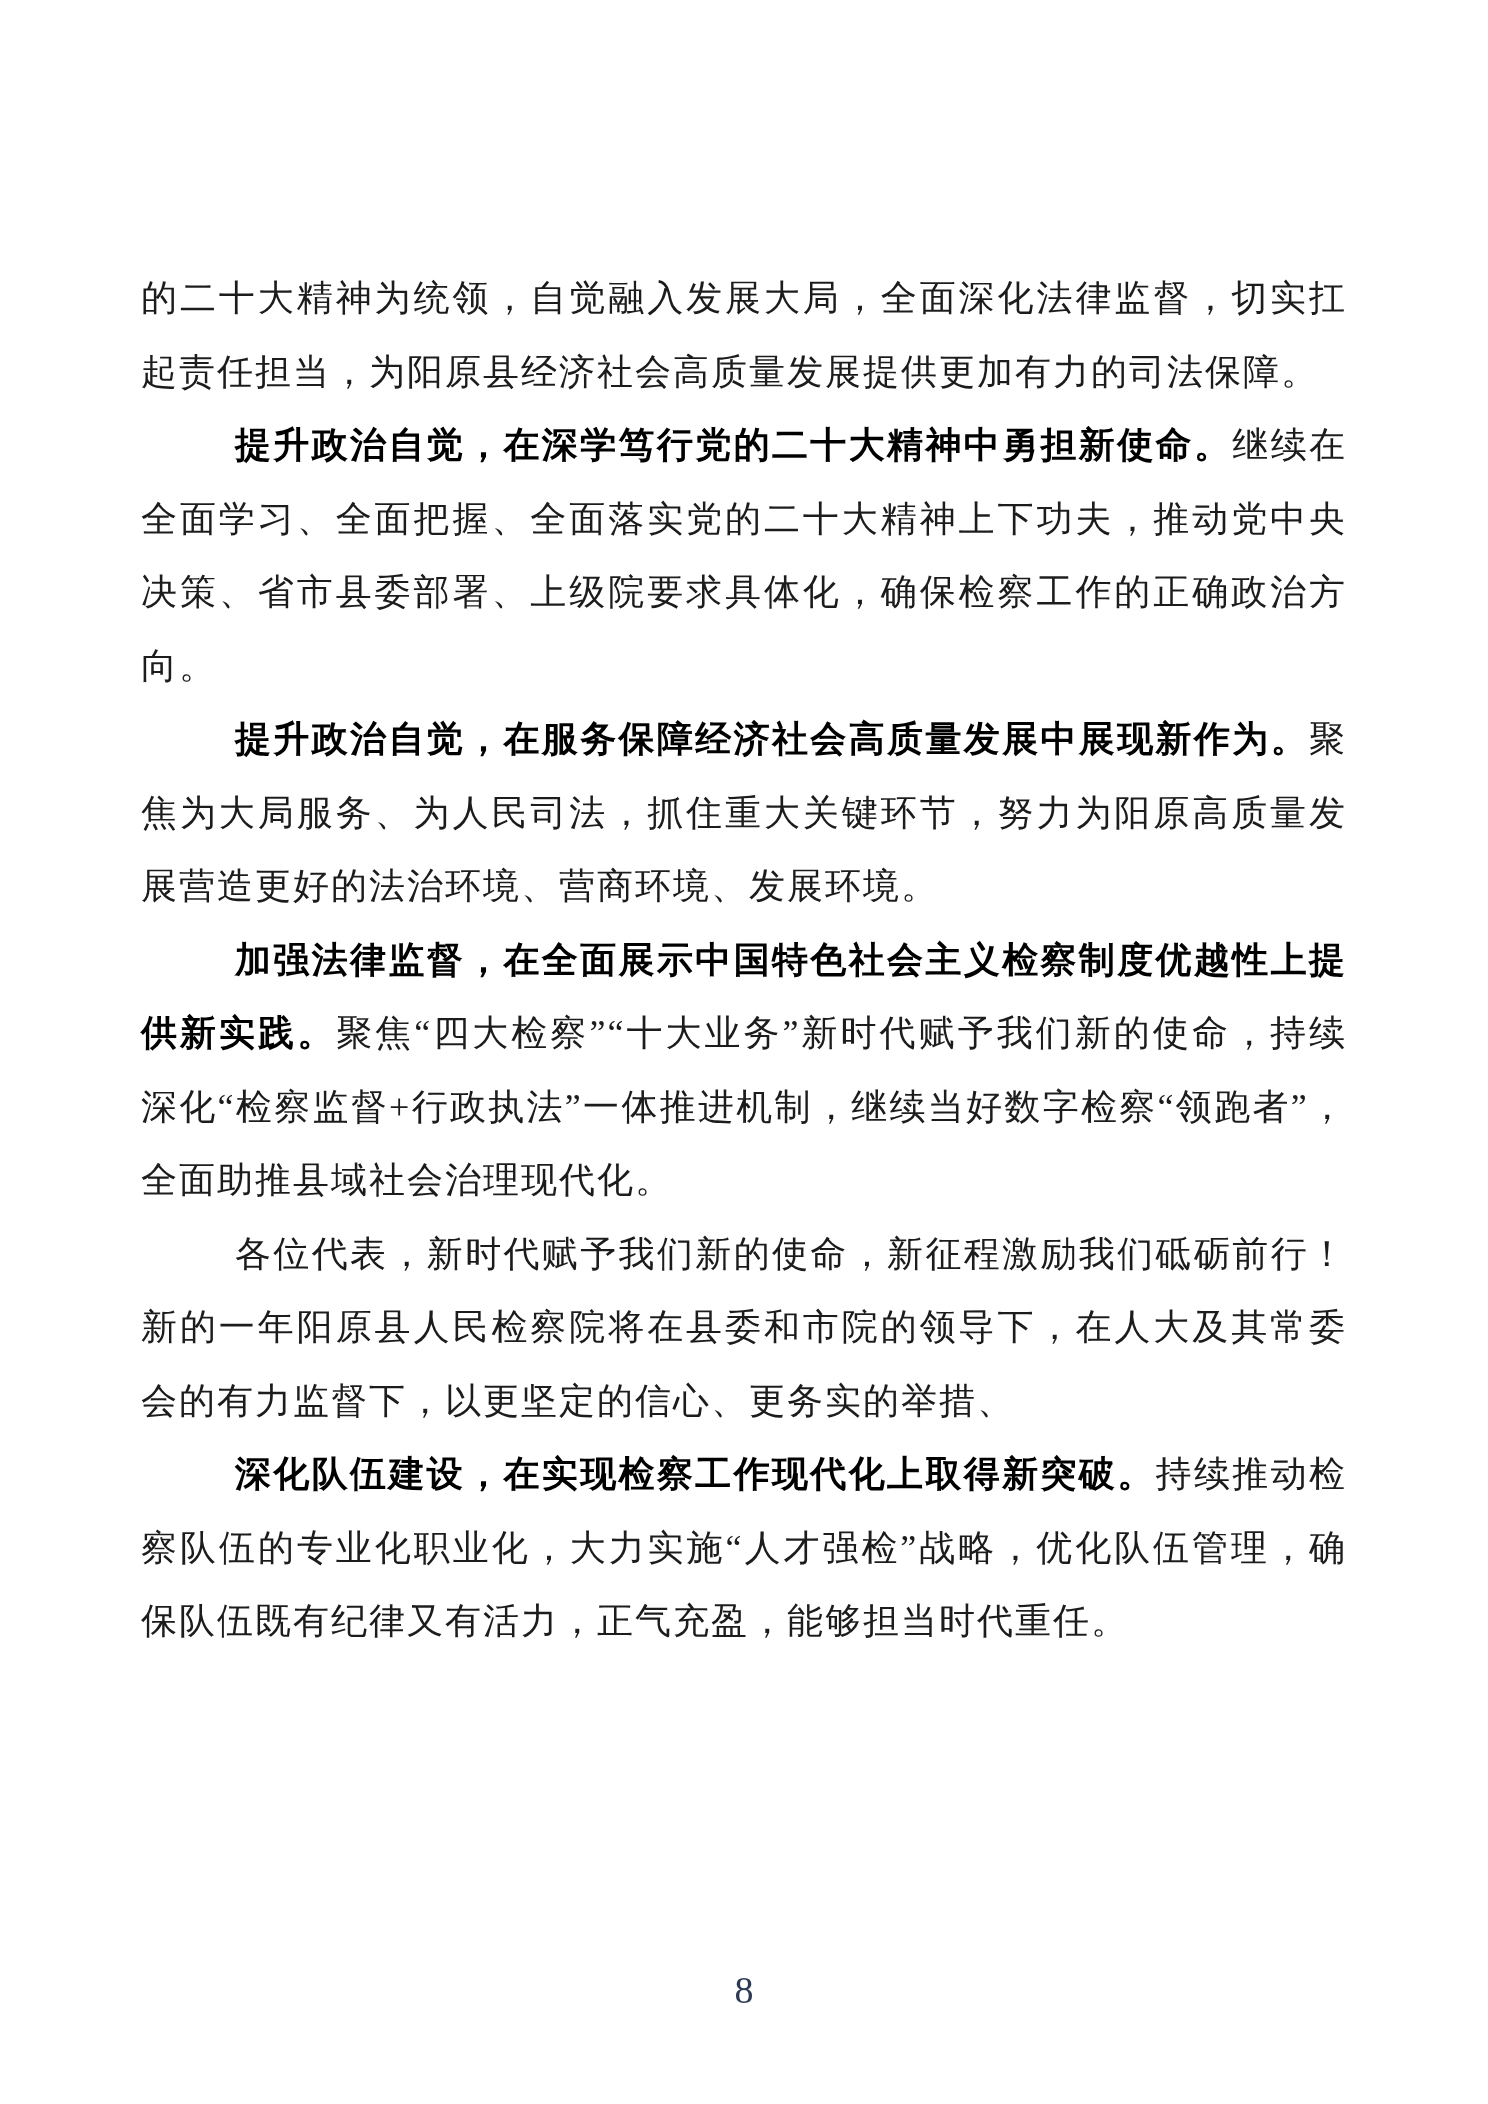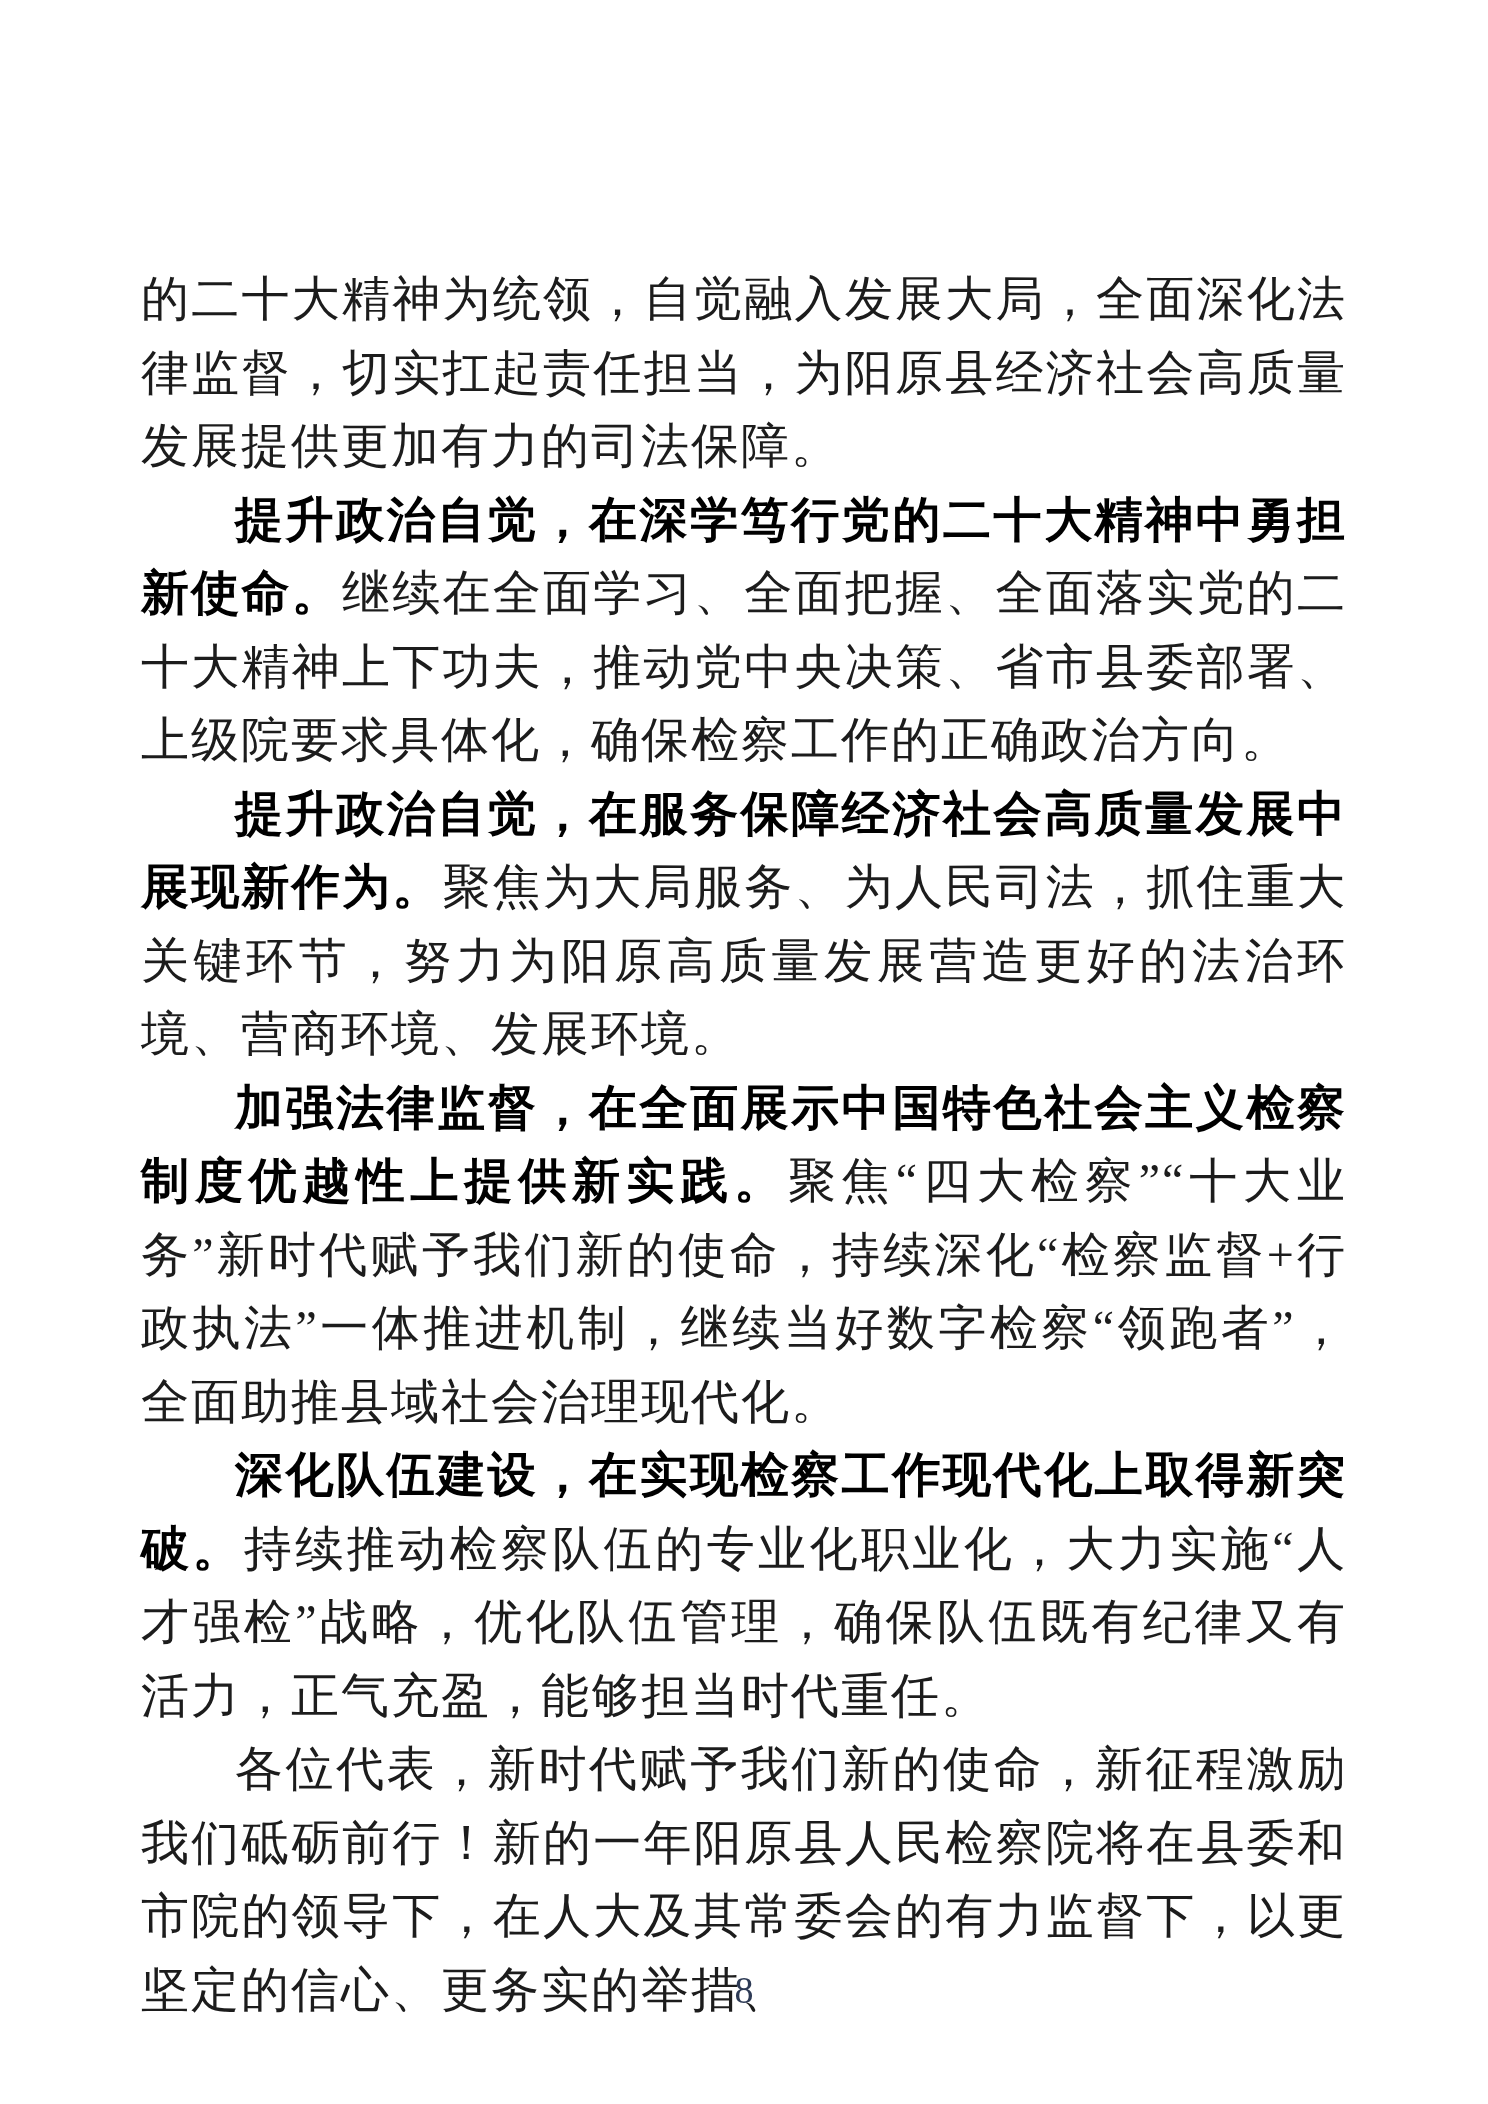--- a/index.html
+++ b/index.html
@@ -13,21 +13,21 @@
     height: 2104px;
     background: #ffffff;
     overflow: hidden;
     font-family: "Liberation Serif", "DejaVu Serif", serif;
   }
   .content {
     position: absolute;
     left: 141px;
     top: 262px;
     width: 1206px;
-    font-size: 48px;
+    font-size: 36px;
     line-height: 73.5px;
     letter-spacing: 2px;
     color: #1c1c1c;
     text-align: justify;
   }
   .para {
     margin: 0;
     padding: 0;
   }
   .para.indent {
@@ -55,20 +55,20 @@
   <div class="content">
 
     <p class="para"><span>的二十大精神为统领，自觉融入发展大局，全面深化法律监督，切实扛起责任担当，为阳原县经济社会高质量发展提供更加有力的司法保障。</span></p>
 
     <p class="para indent"><span class="lead">提升政治自觉，在深学笃行党的二十大精神中勇担新使命。</span><span>继续在全面学习、全面把握、全面落实党的二十大精神上下功夫，推动党中央决策、省市县委部署、上级院要求具体化，确保检察工作的正确政治方向。</span></p>
 
     <p class="para indent"><span class="lead">提升政治自觉，在服务保障经济社会高质量发展中展现新作为。</span><span>聚焦为大局服务、为人民司法，抓住重大关键环节，努力为阳原高质量发展营造更好的法治环境、营商环境、发展环境。</span></p>
 
     <p class="para indent"><span class="lead">加强法律监督，在全面展示中国特色社会主义检察制度优越性上提供新实践。</span><span>聚焦“四大检察”“十大业务”新时代赋予我们新的使命，持续深化“检察监督+行政执法”一体推进机制，继续当好数字检察“领跑者”，全面助推县域社会治理现代化。</span></p>
 
+    <p class="para indent"><span>各位代表，新时代赋予我们新的使命，新征程激励我们砥砺前行！新的一年阳原县人民检察院将在县委和市院的领导下，在人大及其常委会的有力监督下，以更坚定的信心、更务实的举措、</span></p>
+
     <p class="para indent"><span class="lead">深化队伍建设，在实现检察工作现代化上取得新突破。</span><span>持续推动检察队伍的专业化职业化，大力实施“人才强检”战略，优化队伍管理，确保队伍既有纪律又有活力，正气充盈，能够担当时代重任。</span></p>
-
-    <p class="para indent"><span>各位代表，新时代赋予我们新的使命，新征程激励我们砥砺前行！新的一年阳原县人民检察院将在县委和市院的领导下，在人大及其常委会的有力监督下，以更坚定的信心、更务实的举措、</span></p>
 
   </div>
 
   <div class="page-number">8</div>
 </div>
 
 </body></html>

